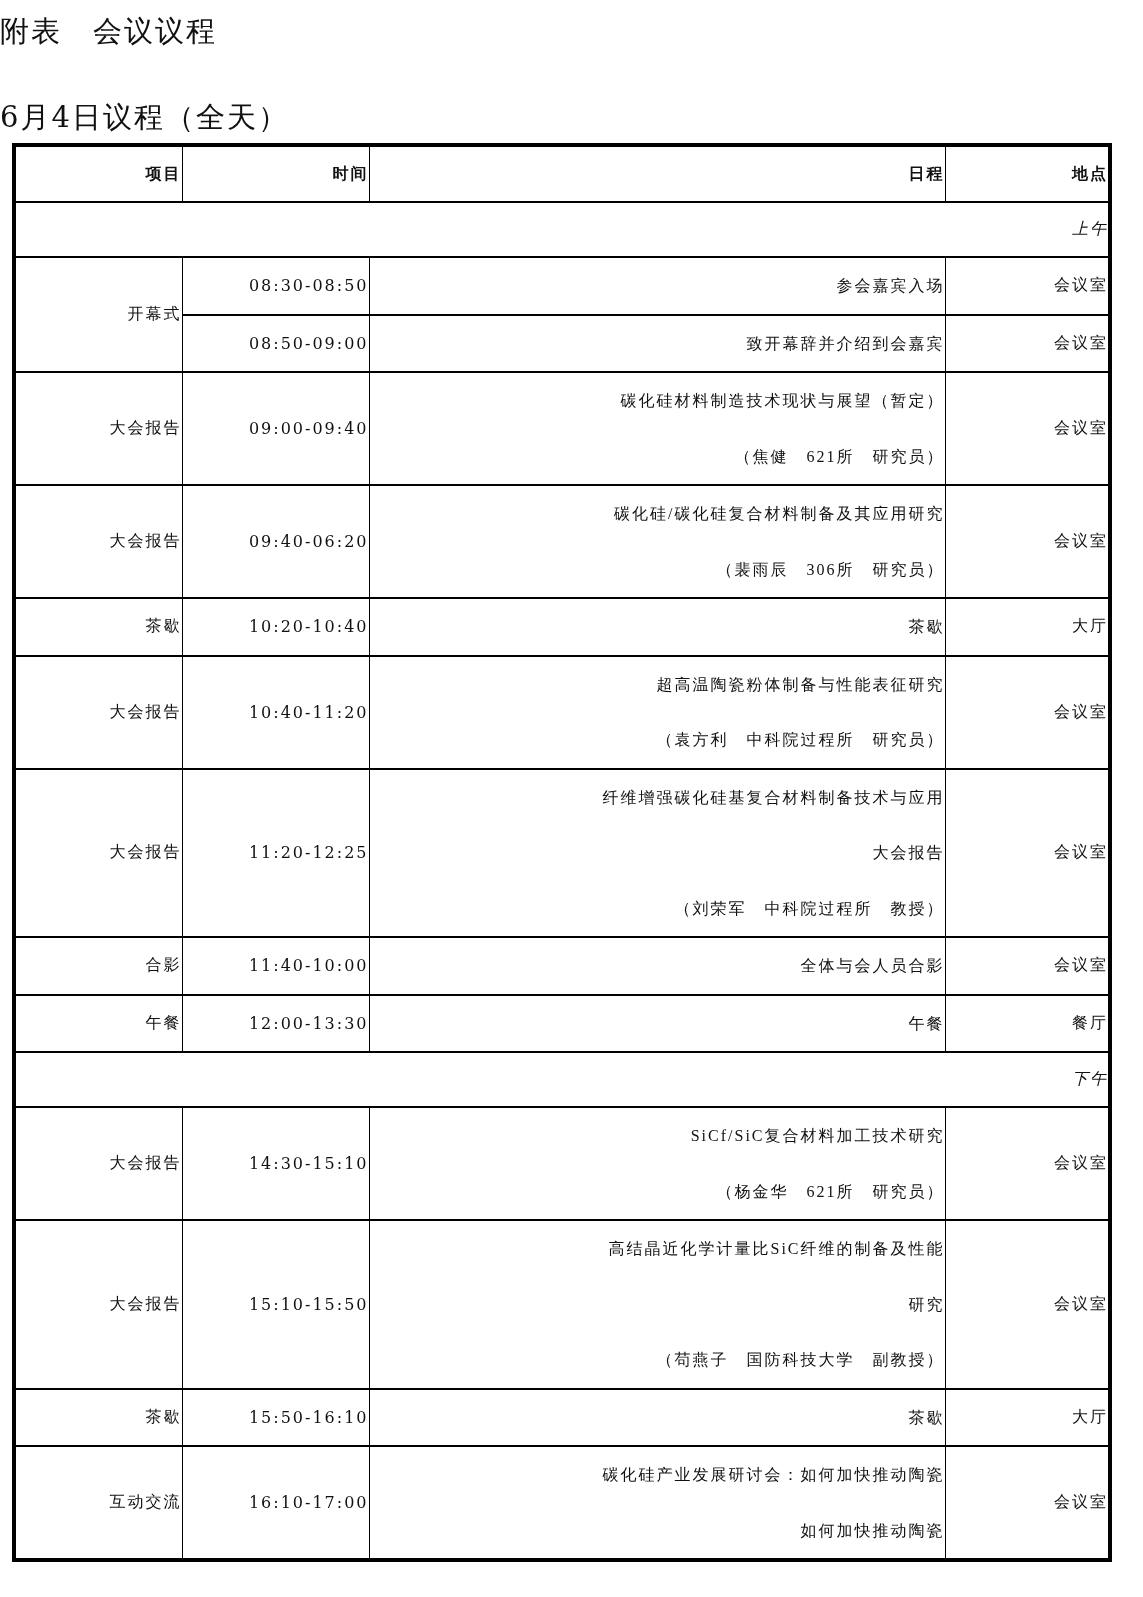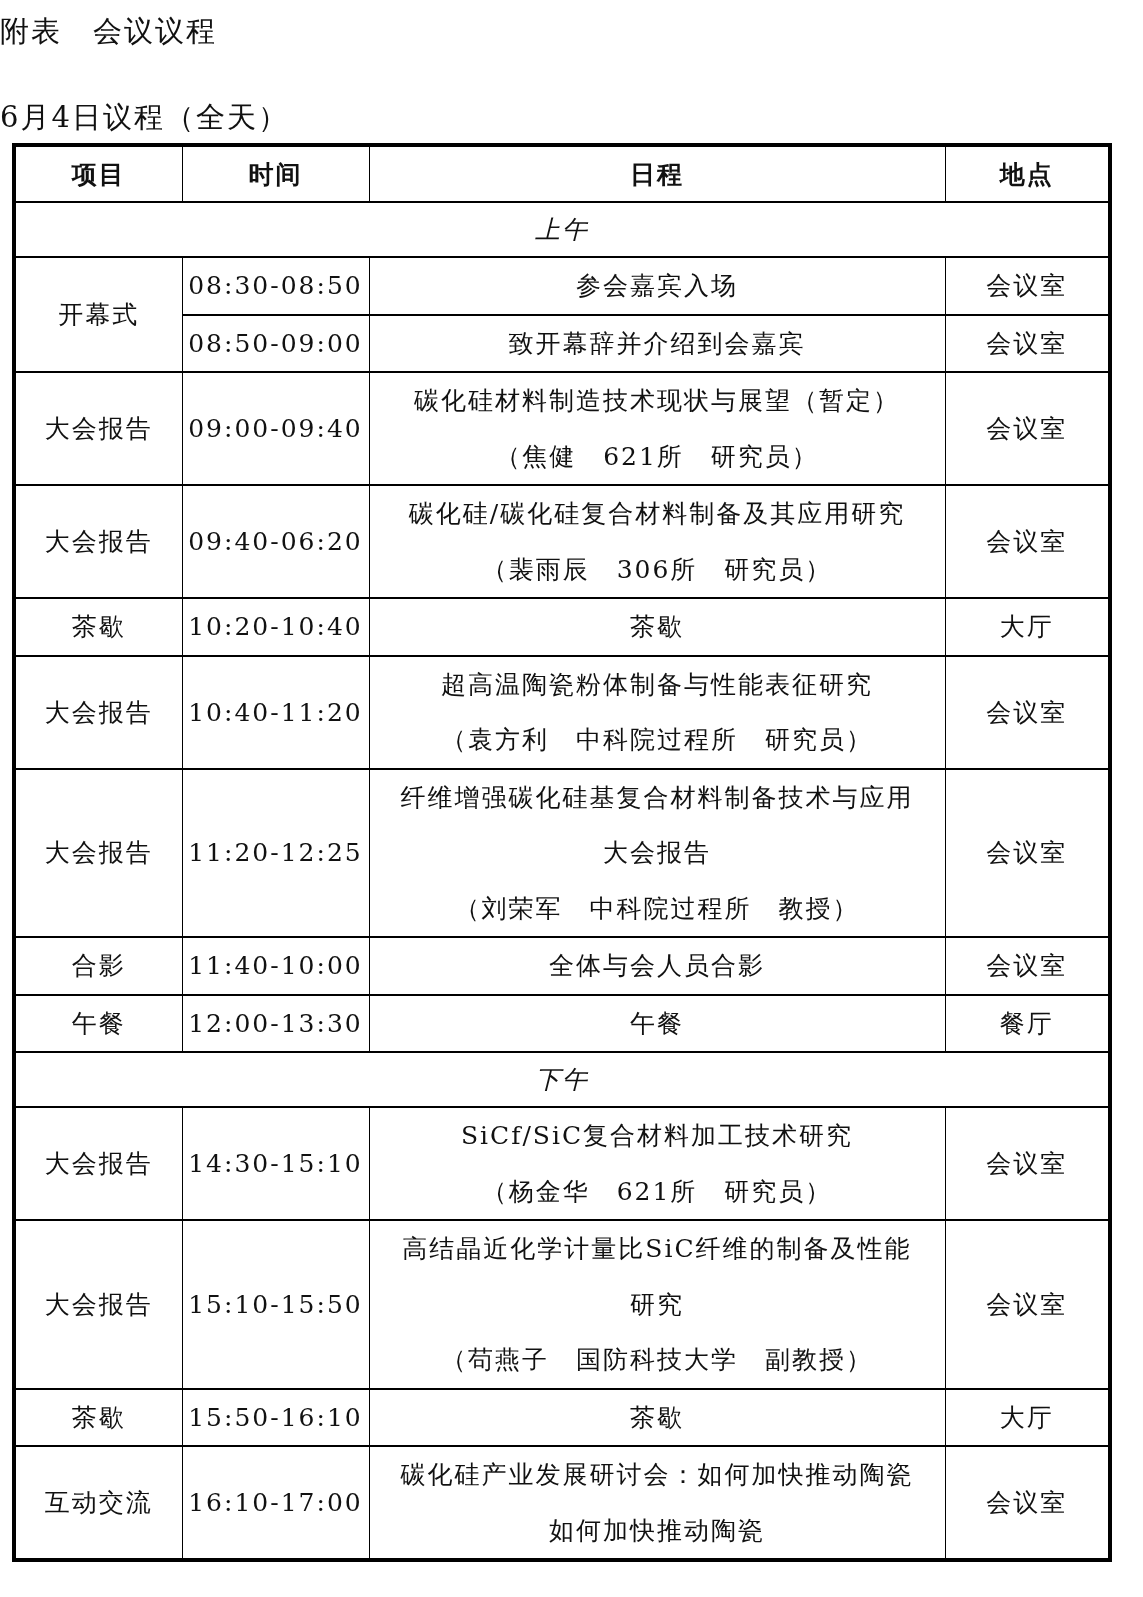--- a/index.html
+++ b/index.html
@@ -1,24 +1,24 @@
 <!DOCTYPE html>
 <html><head>
 <meta charset="utf-8">
 <style>
   html, body { margin:0; padding:0; background:#fff; }
   body { width:1143px; height:1597px; position:relative; font-family:"DejaVu Serif","Liberation Serif",serif; color:#111; }
   .title { position:absolute; left:0; width:1143px; text-align:left; font-size:29px; letter-spacing:2px; }
   .t1 { top:12px; }
   .t2 { top:98px; }
   table { position:absolute; left:12px; top:143px; width:1096px; border-collapse:collapse; border:4px solid #000; table-layout:fixed; }
-  td, th { border-left:1px solid #000; border-right:1px solid #000; border-top:2px solid #000; border-bottom:2px solid #000; text-align:center; vertical-align:middle; font-size:25px; font-weight:normal; padding:0; letter-spacing:2px; }
+  td, th { border-left:1px solid #000; border-right:1px solid #000; border-top:2px solid #000; border-bottom:2px solid #000; text-align:right; vertical-align:middle; font-size:16px; font-weight:normal; padding:0; letter-spacing:2px; }
   th { height:54px; font-weight:bold; }
   td.sec { height:53px;font-style:italic; }
-  .line { line-height:55.5px; }
+  .line { line-height:55.5px;font-family:Liberation Serif, serif; }
 </style>
 </head>
 <body>
 
 <div class="title t1">附表　会议议程</div>
 <div class="title t2">6月4日议程（全天）</div>
 
 <table>
   <colgroup>
     <col style="width:168px">

